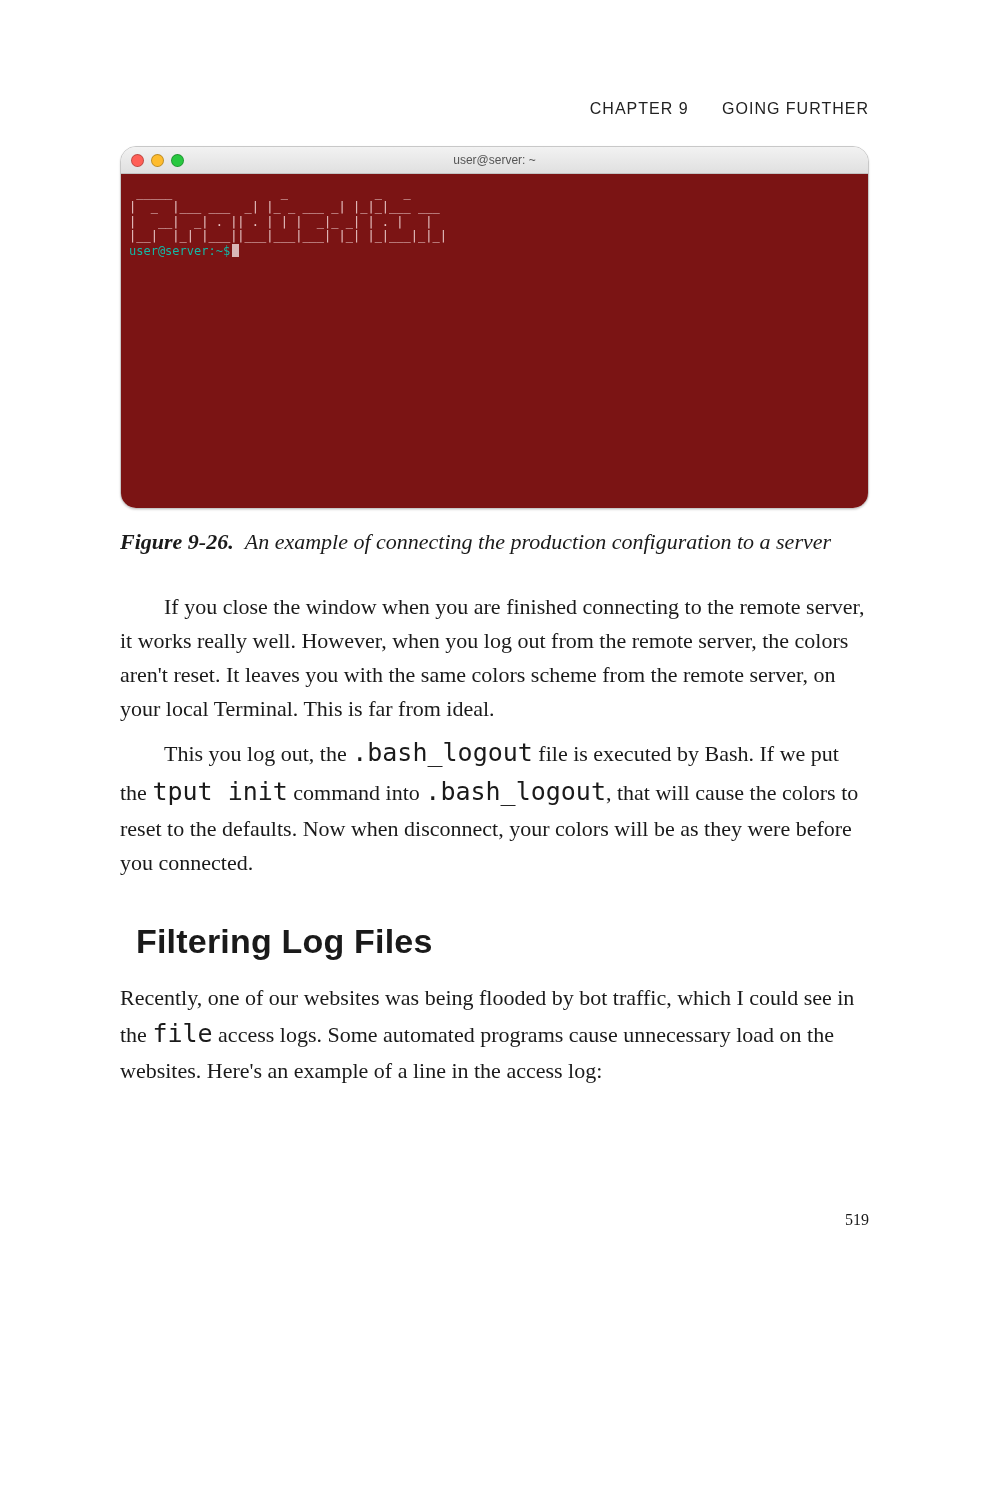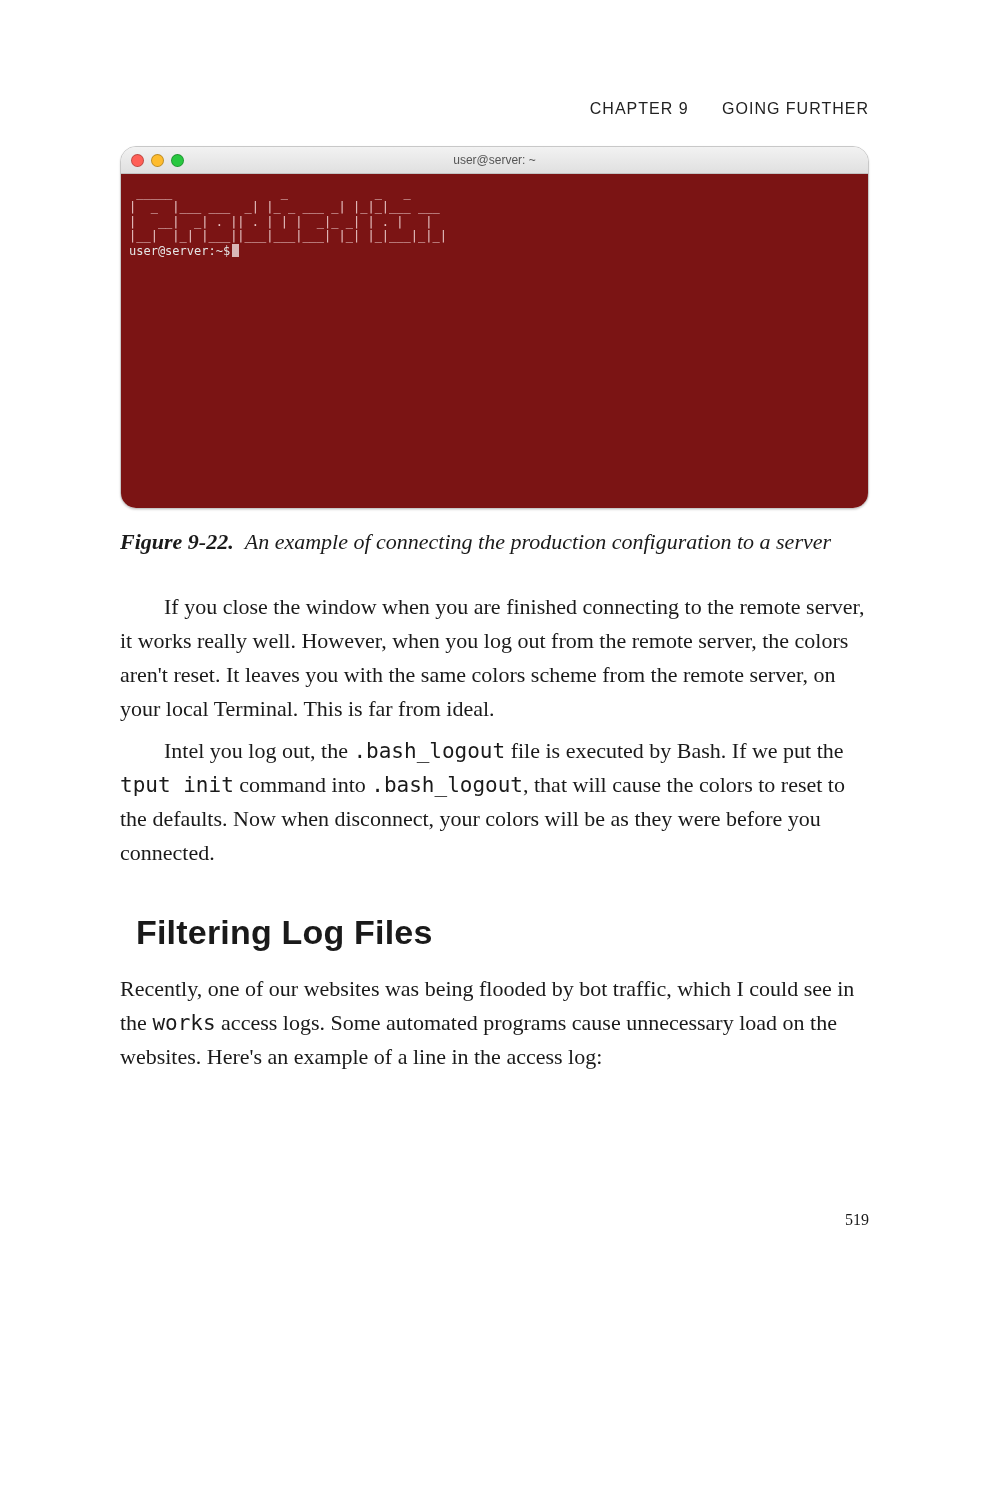--- a/index.html
+++ b/index.html
@@ -74,21 +74,21 @@
     background: #7b1414;
     color: #e8c6c6;
     height: 310px;
     padding: 12px 8px;
     font-family: Menlo, Consolas, monospace;
     font-size: 12px;
     line-height: 1.2;
     white-space: pre;
   }
   .term-body .prompt-sigil {
-    color: #e5e5e5;
+    color: #14b8a6;
   }
   .term-body .cursor {
     display: inline-block;
     width: 7px;
     height: 13px;
     background: #d9b7b7;
     vertical-align: -2px;
     margin-left: 2px;
   }
 
@@ -107,21 +107,21 @@
     font-size: 22px;
     line-height: 1.55;
     margin: 0 0 8px 0;
     text-align: left;
   }
   .body-text p.para {
     text-indent: 2em;
   }
   .body-text code.inline {
     font-family: Menlo, Consolas, monospace;
-    font-size: 21px;
+    font-size: 25px;
     font-style: normal;
   }
 
   h2.section-heading {
     font-family: Arial, Helvetica, sans-serif;
     font-weight: 700;
     font-size: 34px;
     margin: 42px 0 20px 16px;
     letter-spacing: 0.2px;
   }
@@ -164,35 +164,35 @@
       </div>
       <div class="term-body"><span> _____               _            _   _
 |  _  |___ ___  _| |_ _ ___ _| |_|_|___ ___
 |   __|  _| . || . | | |  _|_ _| | . |   |
 |__|  |_| |___||___|___|___| |_| |_|___|_|_|</span>
 <span class="prompt-sigil">user@server:~$</span><span class="cursor"></span></div>
     </div>
   </div>
 
   <div class="figure-caption">
-    <span class="fig-label">Figure 9-22.</span>
+    <span class="fig-label">Figure 9-26.</span>
     &nbsp;<span>An example of connecting the production configuration to a server</span>
   </div>
 
   <div class="body-text">
     <p class="para">If you close the window when you are finished connecting to the remote server, it works really well. However, when you log out from the remote server, the colors aren't reset. It leaves you with the same colors scheme from the remote server, on your local Terminal. This is far from ideal.</p>
     <p class="para">
-      <span>Intel you log out, the </span><code class="inline">.bash_logout</code><span> file is executed by Bash. If we put the </span><code class="inline">tput init</code><span> command into </span><code class="inline">.bash_logout</code><span>, that will cause the colors to reset to the defaults. Now when disconnect, your colors will be as they were before you connected.</span>
+      <span>This you log out, the </span><code class="inline">.bash_logout</code><span> file is executed by Bash. If we put the </span><code class="inline">tput init</code><span> command into </span><code class="inline">.bash_logout</code><span>, that will cause the colors to reset to the defaults. Now when disconnect, your colors will be as they were before you connected.</span>
     </p>
   </div>
 
   <h2 class="section-heading">Filtering Log Files</h2>
 
   <div class="body-text">
     <p>
-      <span>Recently, one of our websites was being flooded by bot traffic, which I could see in the </span><code class="inline">works</code><span> access logs. Some automated programs cause unnecessary load on the websites. Here's an example of a line in the access log:</span>
+      <span>Recently, one of our websites was being flooded by bot traffic, which I could see in the </span><code class="inline">file</code><span> access logs. Some automated programs cause unnecessary load on the websites. Here's an example of a line in the access log:</span>
     </p>
   </div>
 
 
   <div class="page-number">519</div>
 
 </div>
 
 </body></html>

